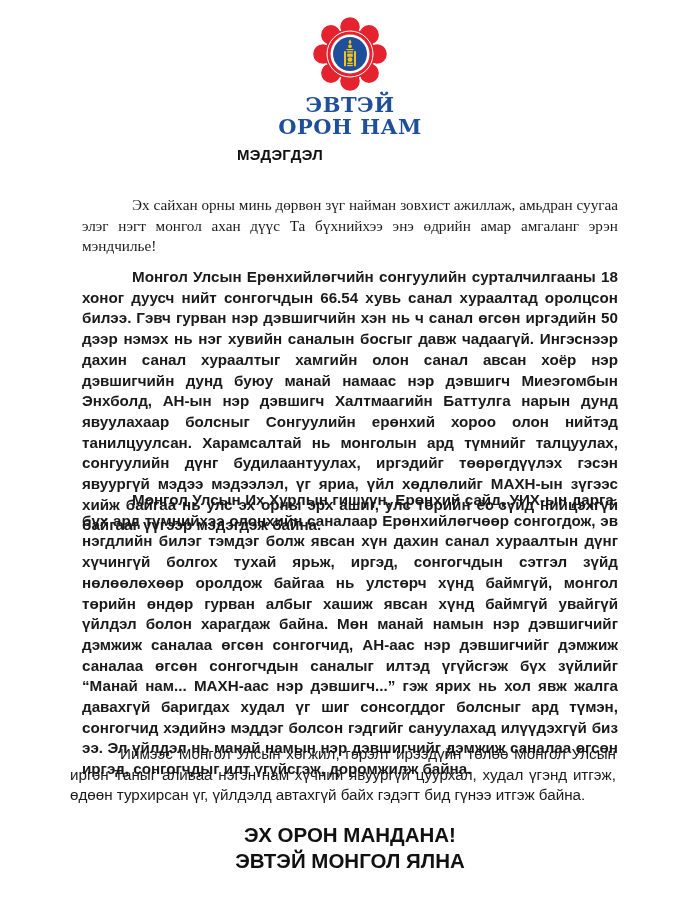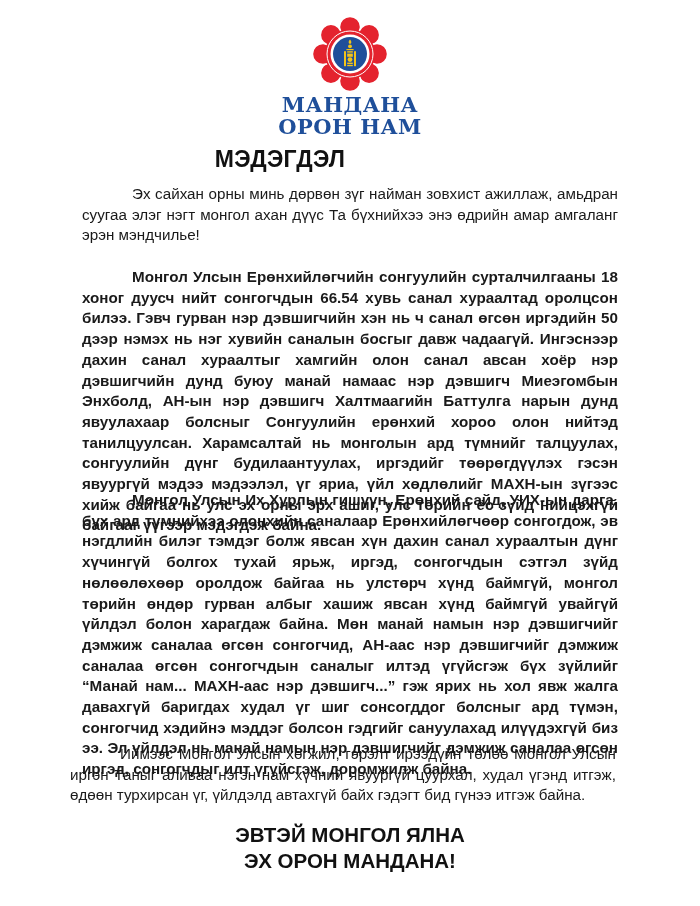--- a/index.html
+++ b/index.html
@@ -45,38 +45,38 @@
     .logo-line2 {
       font-size: 21px;
     }
     .title {
       position: absolute;
       top: 146px;
       left: 0;
       width: 560px;
       text-align: center;
       font-weight: bold;
-      font-size: 23px;
+      font-size: 15px;
       letter-spacing: 0.3px;
       color: #111;
     }
     .body-text {
       position: absolute;
       left: 82px;
       width: 536px;
       font-size: 15.2px;
       line-height: 20.7px;
       text-align: justify;
       color: #1a1a1a;
     }
     .body-text p {
       margin: 0;
       text-indent: 50px;
     }
-    .p1 { top: 184px; }
+    .p1 { top: 195px; font-family: Liberation Serif, serif; }
     .p2 { top: 267px; font-weight: bold; }
     .p3 { top: 490px; font-weight: bold; }
     .p4 { top: 744px; left: 70px; width: 546px; }
     .closing {
       position: absolute;
       top: 822px;
       left: 0;
       width: 700px;
       text-align: center;
       font-weight: bold;
@@ -113,21 +113,21 @@
         <path d="M38.4 35 h7.2 v1.2 h-7.2 z"></path>
         <rect x="36" y="37.2" width="2" height="15"></rect>
         <rect x="46" y="37.2" width="2" height="15"></rect>
         <rect x="39.2" y="37.2" width="5.6" height="1.4"></rect>
         <rect x="39.2" y="39.6" width="5.6" height="3.2"></rect>
         <circle cx="42" cy="45.6" r="2.4"></circle>
         <rect x="39.2" y="48.6" width="5.6" height="1.4"></rect>
         <rect x="39.2" y="50.8" width="5.6" height="1.4"></rect>
       </g>
     </svg>
-    <div class="logo-text logo-line1">МАНДАНА</div>
+    <div class="logo-text logo-line1">ЭВТЭЙ</div>
     <div class="logo-text logo-line2">ОРОН НАМ</div>
   </div>
 
   <div class="title">МЭДЭГДЭЛ</div>
 
   <div class="body-text p1">
     <p>Эх сайхан орны минь дөрвөн зүг найман зовхист ажиллаж, амьдран суугаа элэг нэгт монгол ахан дүүс Та бүхнийхээ энэ өдрийн амар амгаланг эрэн мэндчилье!</p>
   </div>
 
   <div class="body-text p2">
@@ -136,17 +136,17 @@
 
   <div class="body-text p3">
     <p>Монгол Улсын Их Хурлын гишүүн, Ерөнхий сайд, УИХ-ын дарга, бүх ард түмнийхээ олонхийн саналаар Ерөнхийлөгчөөр сонгогдож, эв нэгдлийн билэг тэмдэг болж явсан хүн дахин санал хураалтын дүнг хүчингүй болгох тухай ярьж, иргэд, сонгогчдын сэтгэл зүйд нөлөөлөхөөр оролдож байгаа нь улстөрч хүнд баймгүй, монгол төрийн өндөр гурван албыг хашиж явсан хүнд баймгүй увайгүй үйлдэл болон харагдаж байна. Мөн манай намын нэр дэвшигчийг дэмжиж саналаа өгсөн сонгогчид, АН-аас нэр дэвшигчийг дэмжиж саналаа өгсөн сонгогчдын саналыг илтэд үгүйсгэж бүх зүйлийг “Манай нам... МАХН-аас нэр дэвшигч...” гэж ярих нь хол явж жалга давахгүй баригдах худал үг шиг сонсогддог болсныг ард түмэн, сонгогчид хэдийнэ мэддэг болсон гэдгийг сануулахад илүүдэхгүй биз ээ. Эл үйлдэл нь манай намын нэр дэвшигчийг дэмжиж саналаа өгсөн иргэд, сонгогчдыг илт үгүйсгэж, доромжилж байна.</p>
   </div>
 
   <div class="body-text p4">
     <p>Иймээс Монгол Улсын хөгжил, гэрэлт ирээдүйн төлөө Монгол Улсын иргэн Таныг аливаа нэгэн нам хүчний явуургүй цуурхал, худал үгэнд итгэж, өдөөн турхирсан үг, үйлдэлд автахгүй байх гэдэгт бид гүнээ итгэж байна.</p>
   </div>
 
   <div class="closing">
+    <div>ЭХ ОРОН МАНДАНА!</div>
     <div>ЭВТЭЙ МОНГОЛ ЯЛНА</div>
-    <div>ЭХ ОРОН МАНДАНА!</div>
   </div>
 
 </div>
 
 </body></html>

